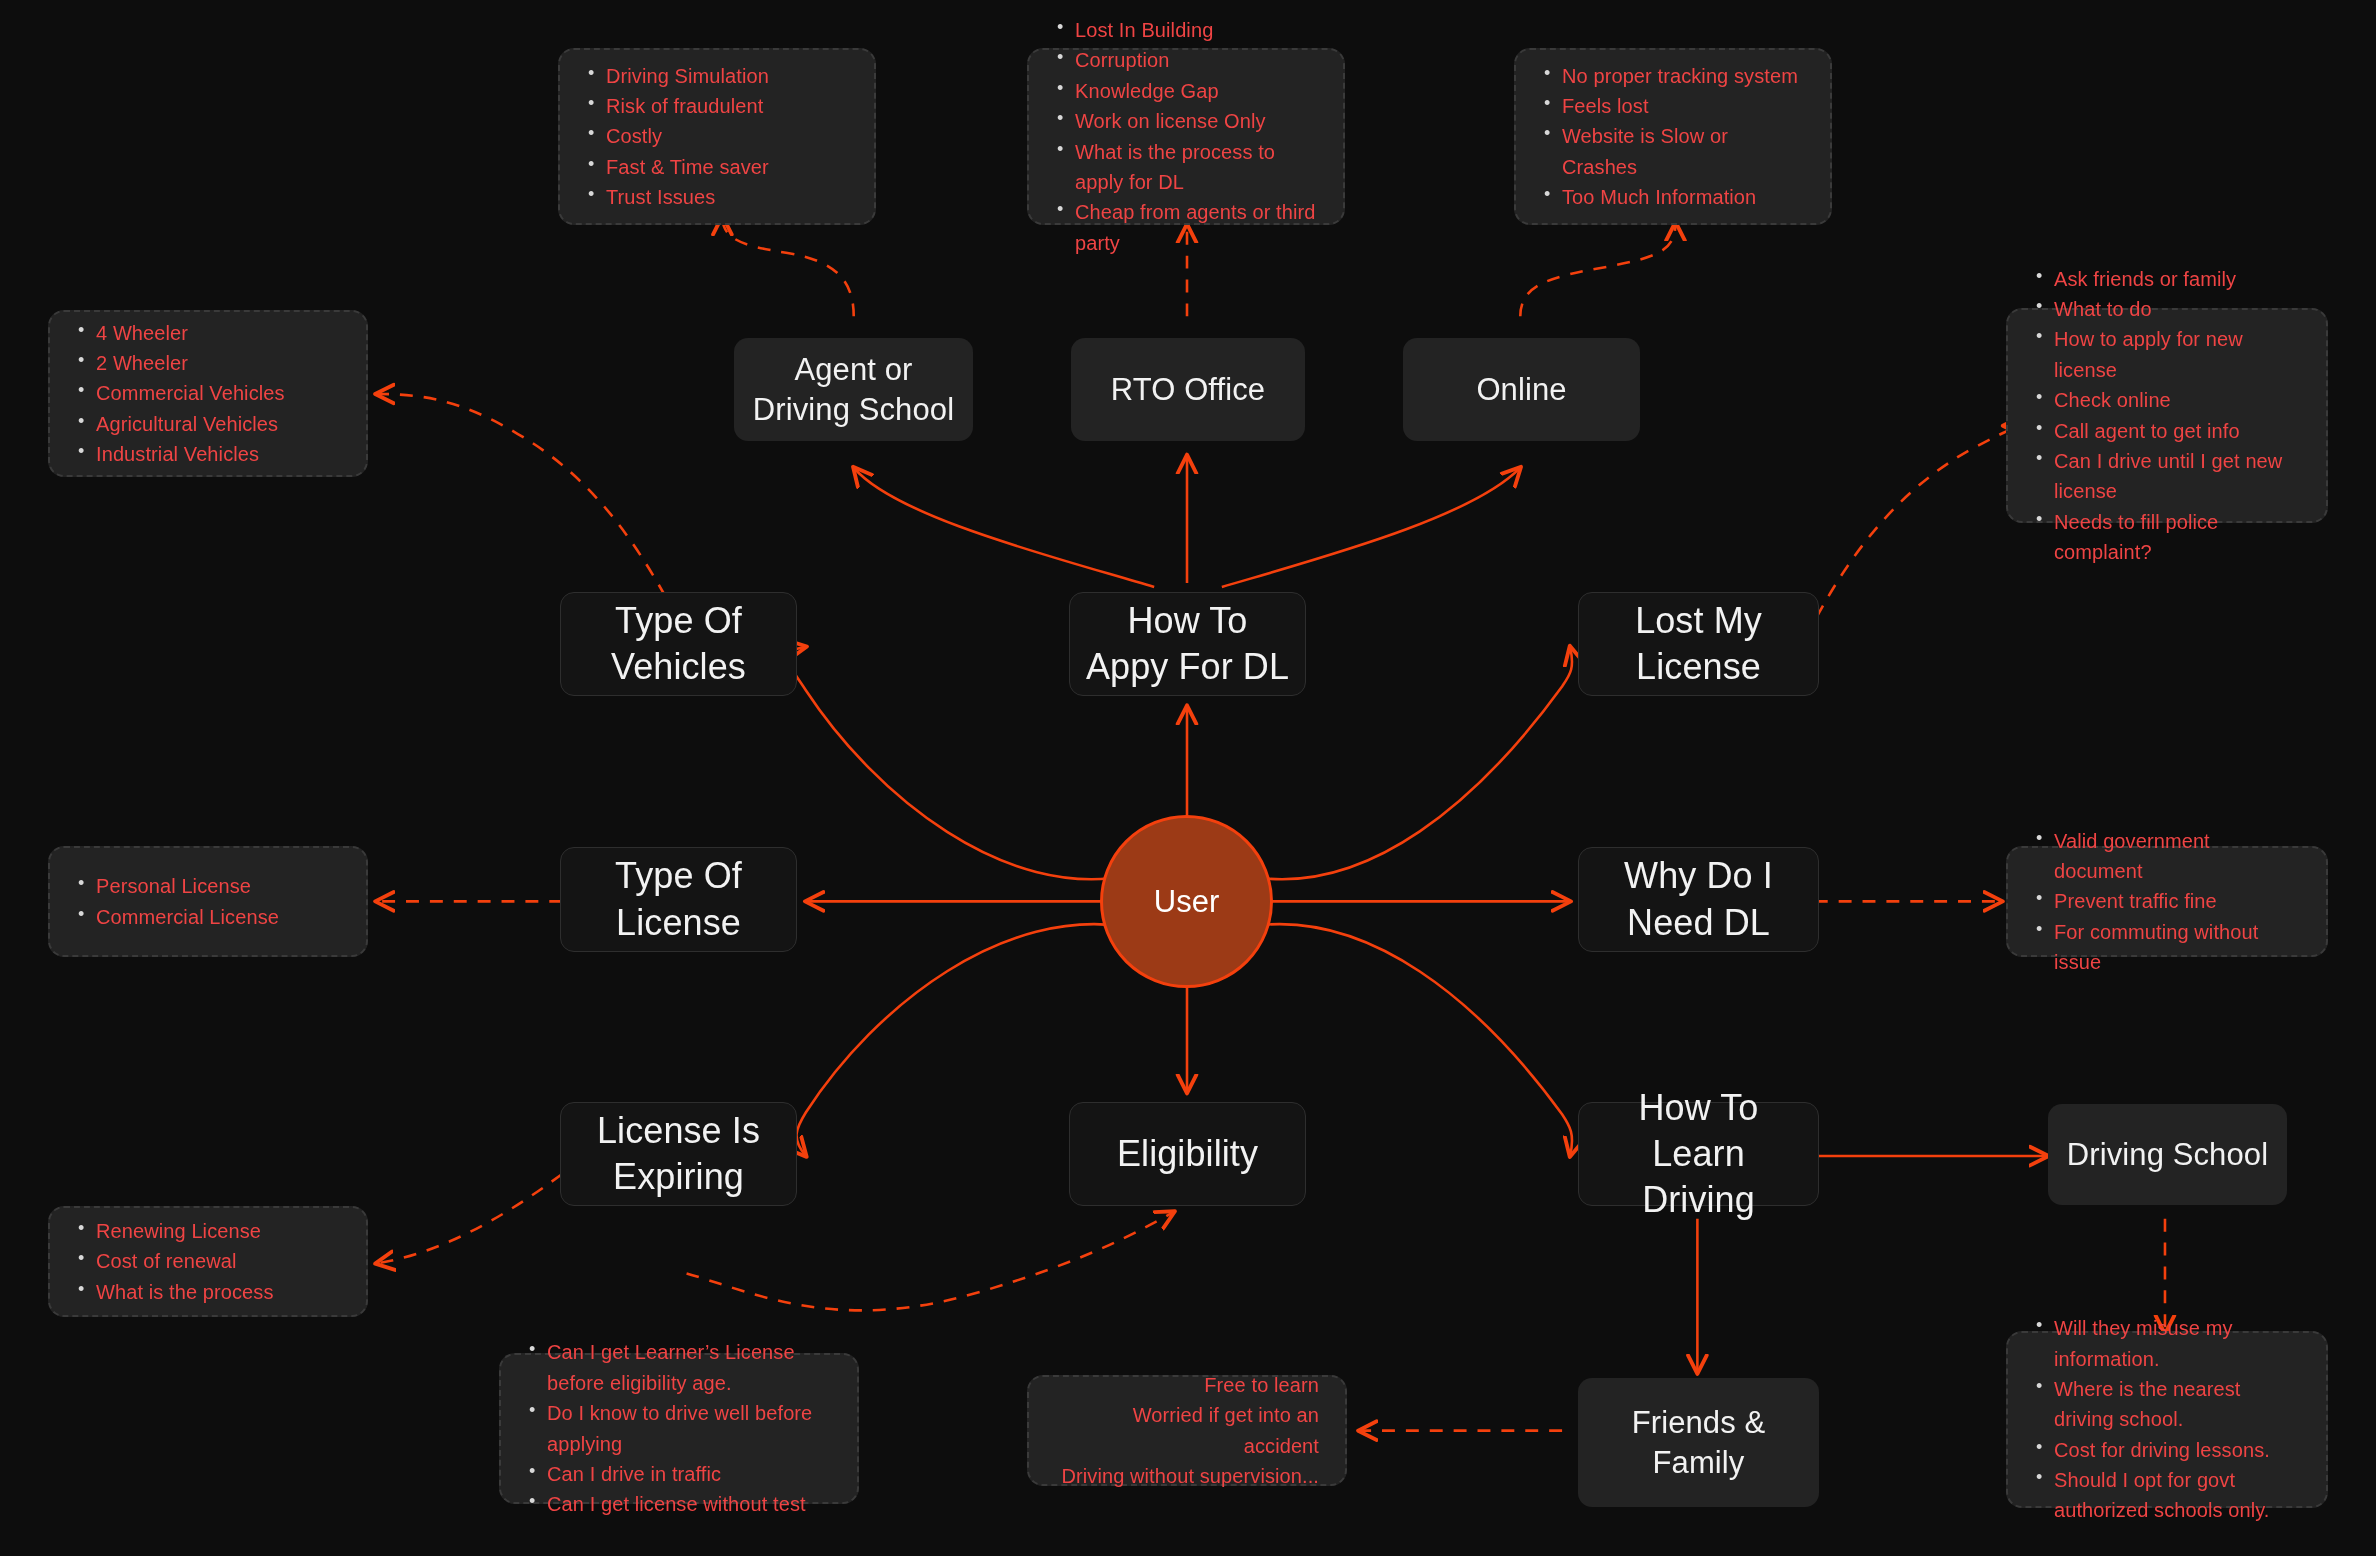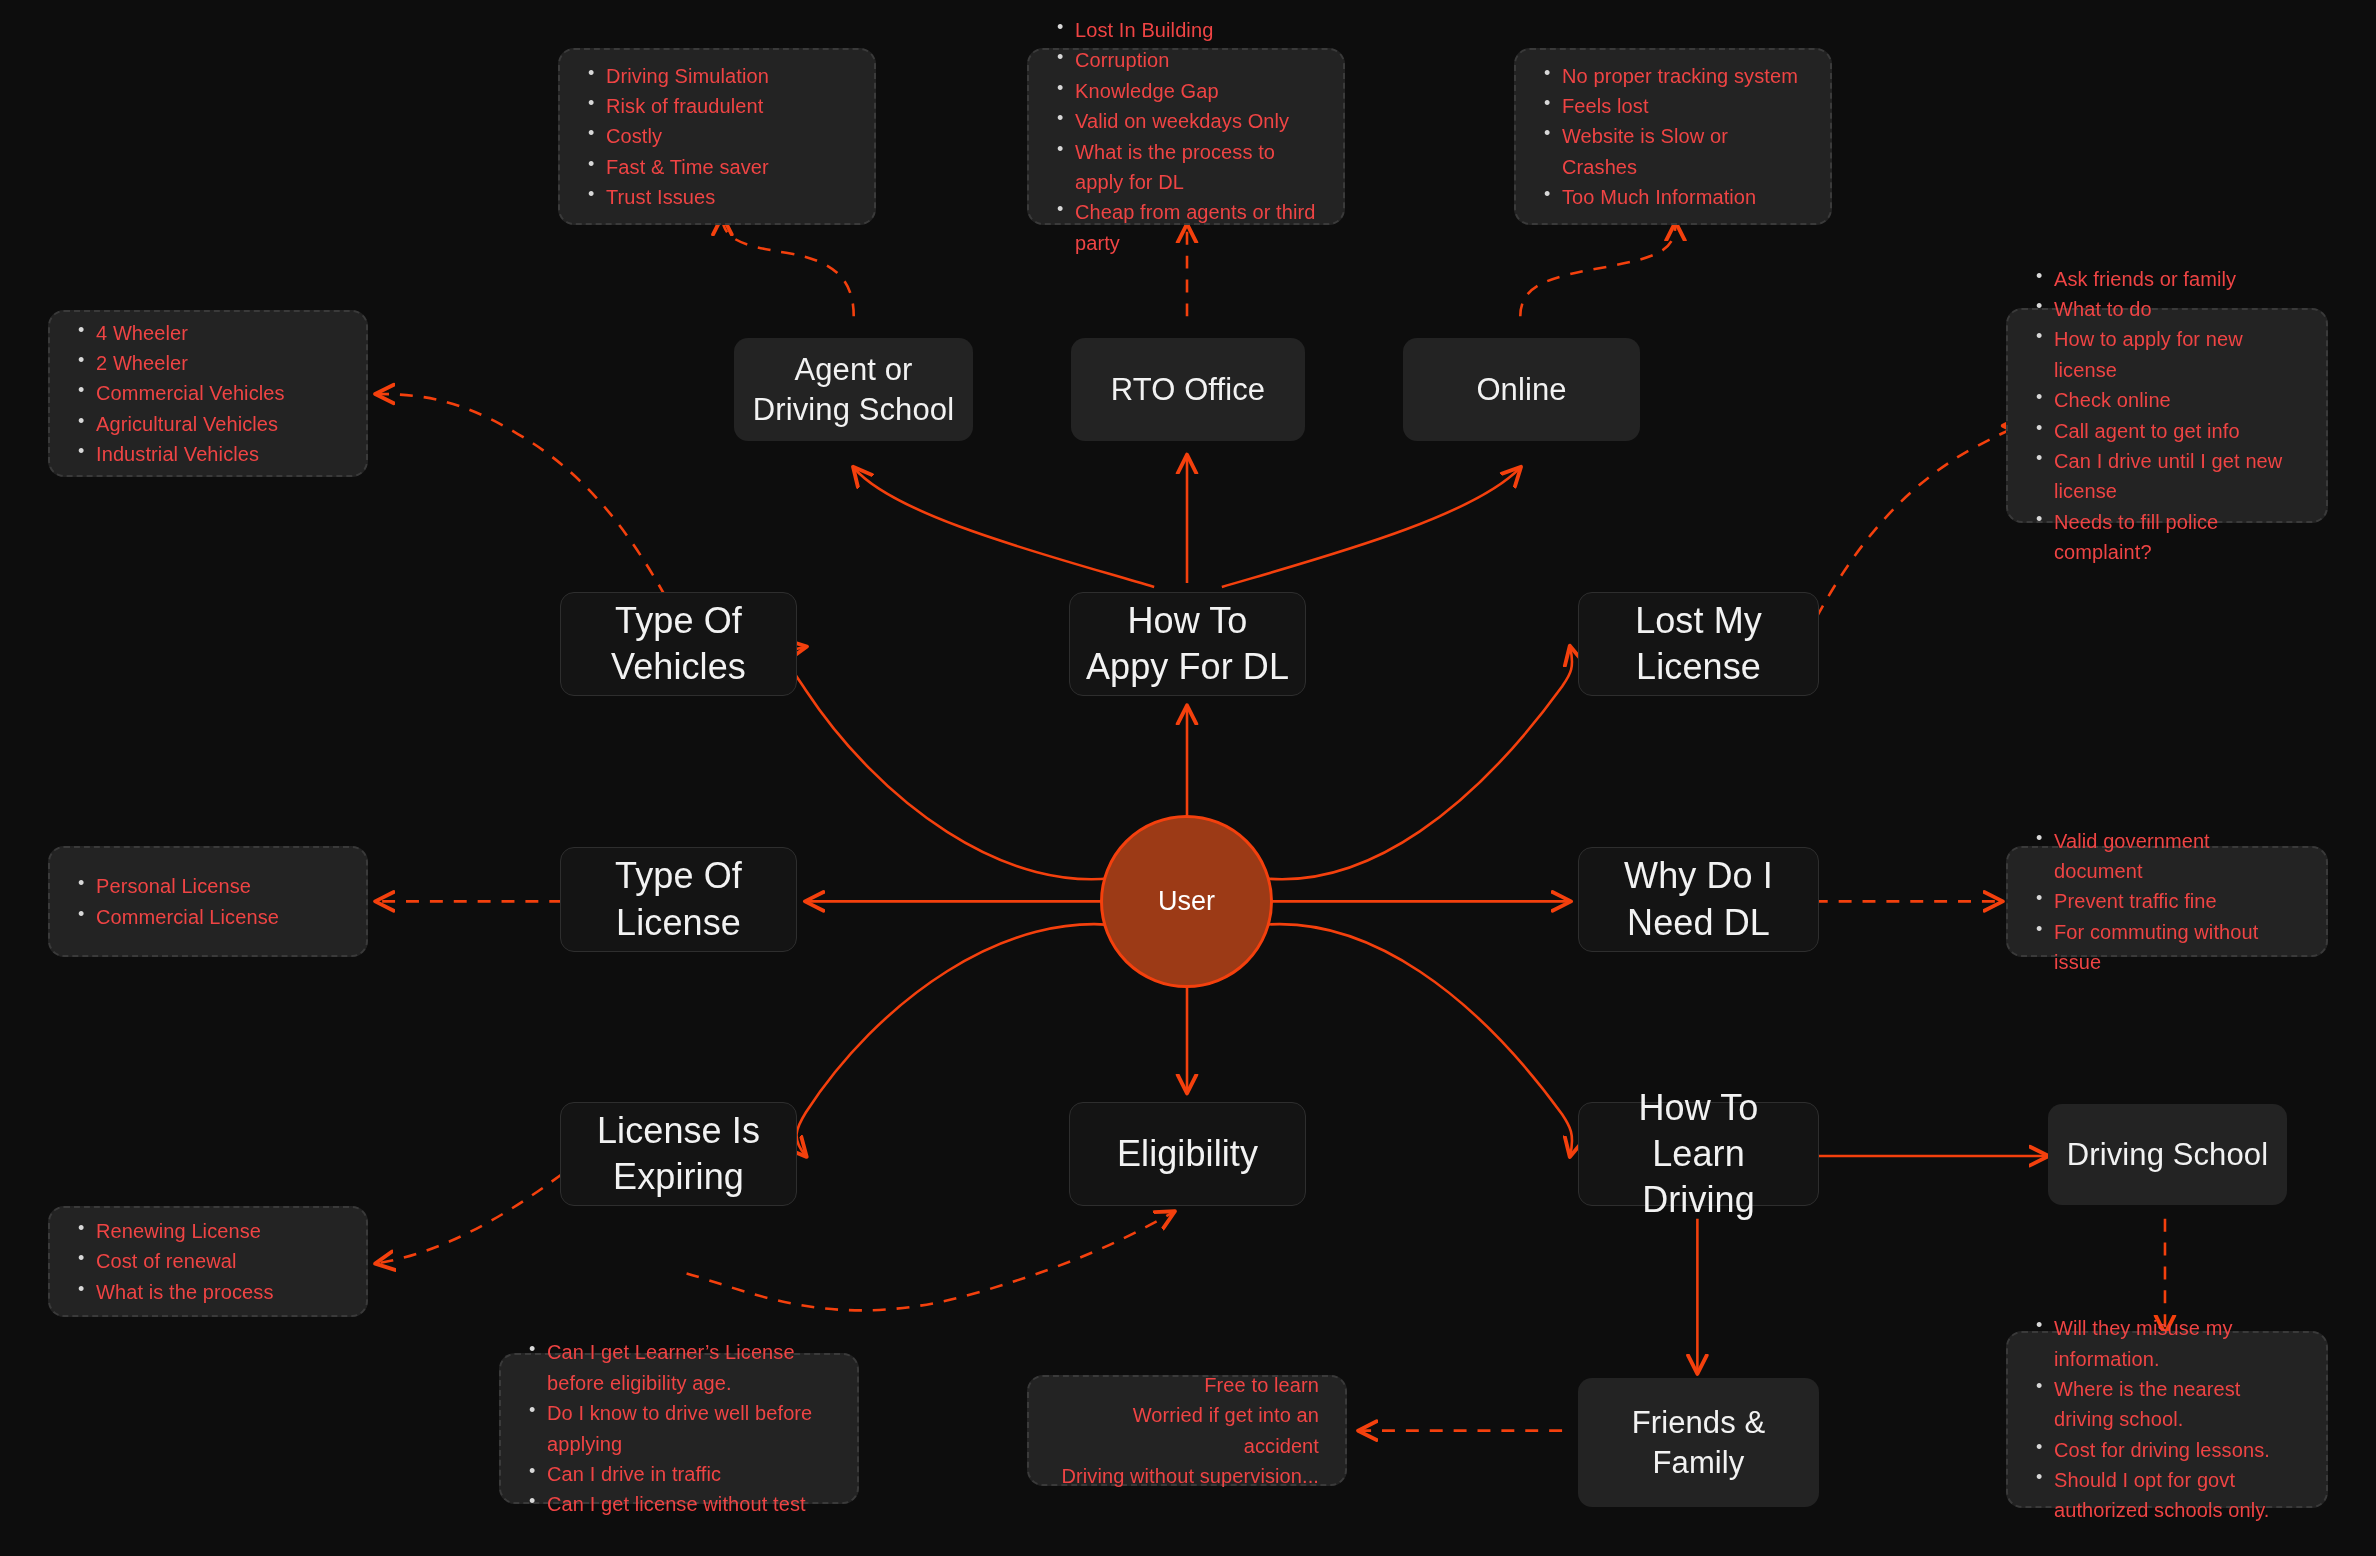--- a/index.html
+++ b/index.html
@@ -52,21 +52,21 @@
   }
   .node-label {
     padding: 0 14px;
     display: block;
   }
   
   .node.circle {
     border-radius: 50%;
     background: #9c3a16;
     border: 3px solid #f4400d;
-    font-size: 27px;
+    font-size: 31px;
     color: #ffffff;
   }
   
   .note {
     position: absolute;
     z-index: 2;
     box-sizing: border-box;
     background: #232323;
     border: 2px dashed #3a3a3a;
     border-radius: 16px;
@@ -230,21 +230,21 @@
       <li>Fast &amp; Time saver</li>
       <li>Trust Issues</li>
     </ul>
   </div>
 
   <div class="note bulleted" style="left:1027px; top:48px; width:318px; height:177px;">
     <ul>
       <li>Lost In Building</li>
       <li>Corruption</li>
       <li>Knowledge Gap</li>
-      <li>Valid on weekdays Only</li>
+      <li>Work on license Only</li>
       <li>What is the process to apply for DL</li>
       <li>Cheap from agents or third party</li>
     </ul>
   </div>
 
   <div class="note bulleted" style="left:1514px; top:48px; width:318px; height:177px;">
     <ul>
       <li>No proper tracking system</li>
       <li>Feels lost</li>
       <li>Website is Slow or Crashes</li>

